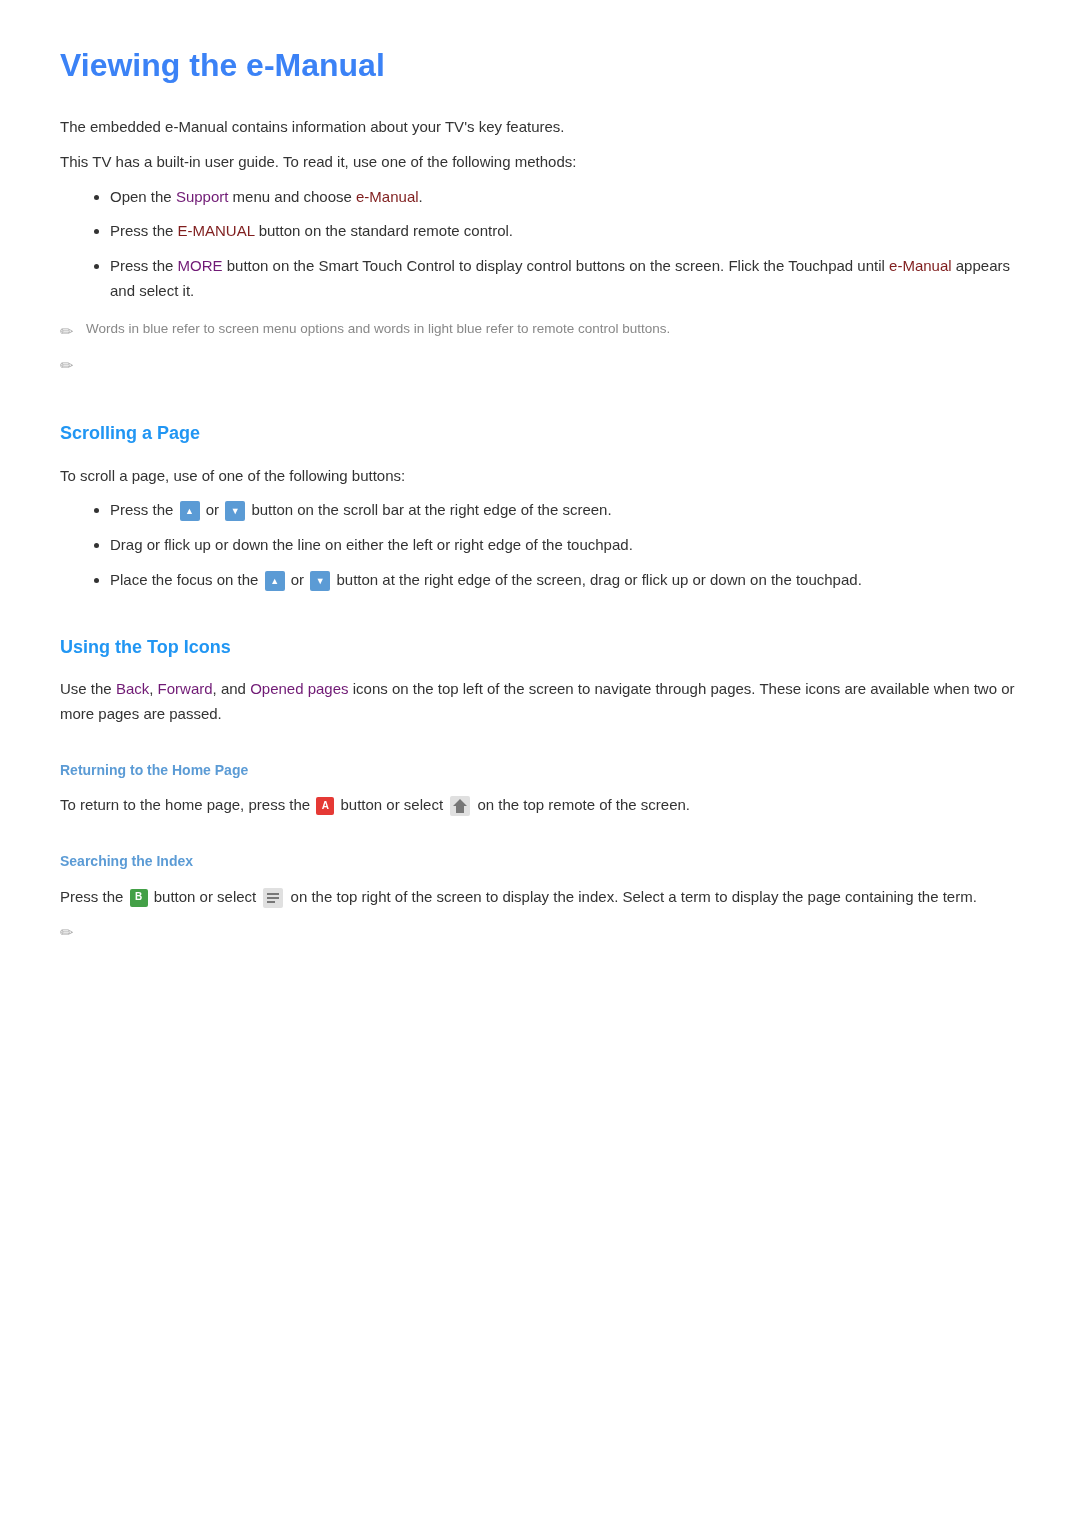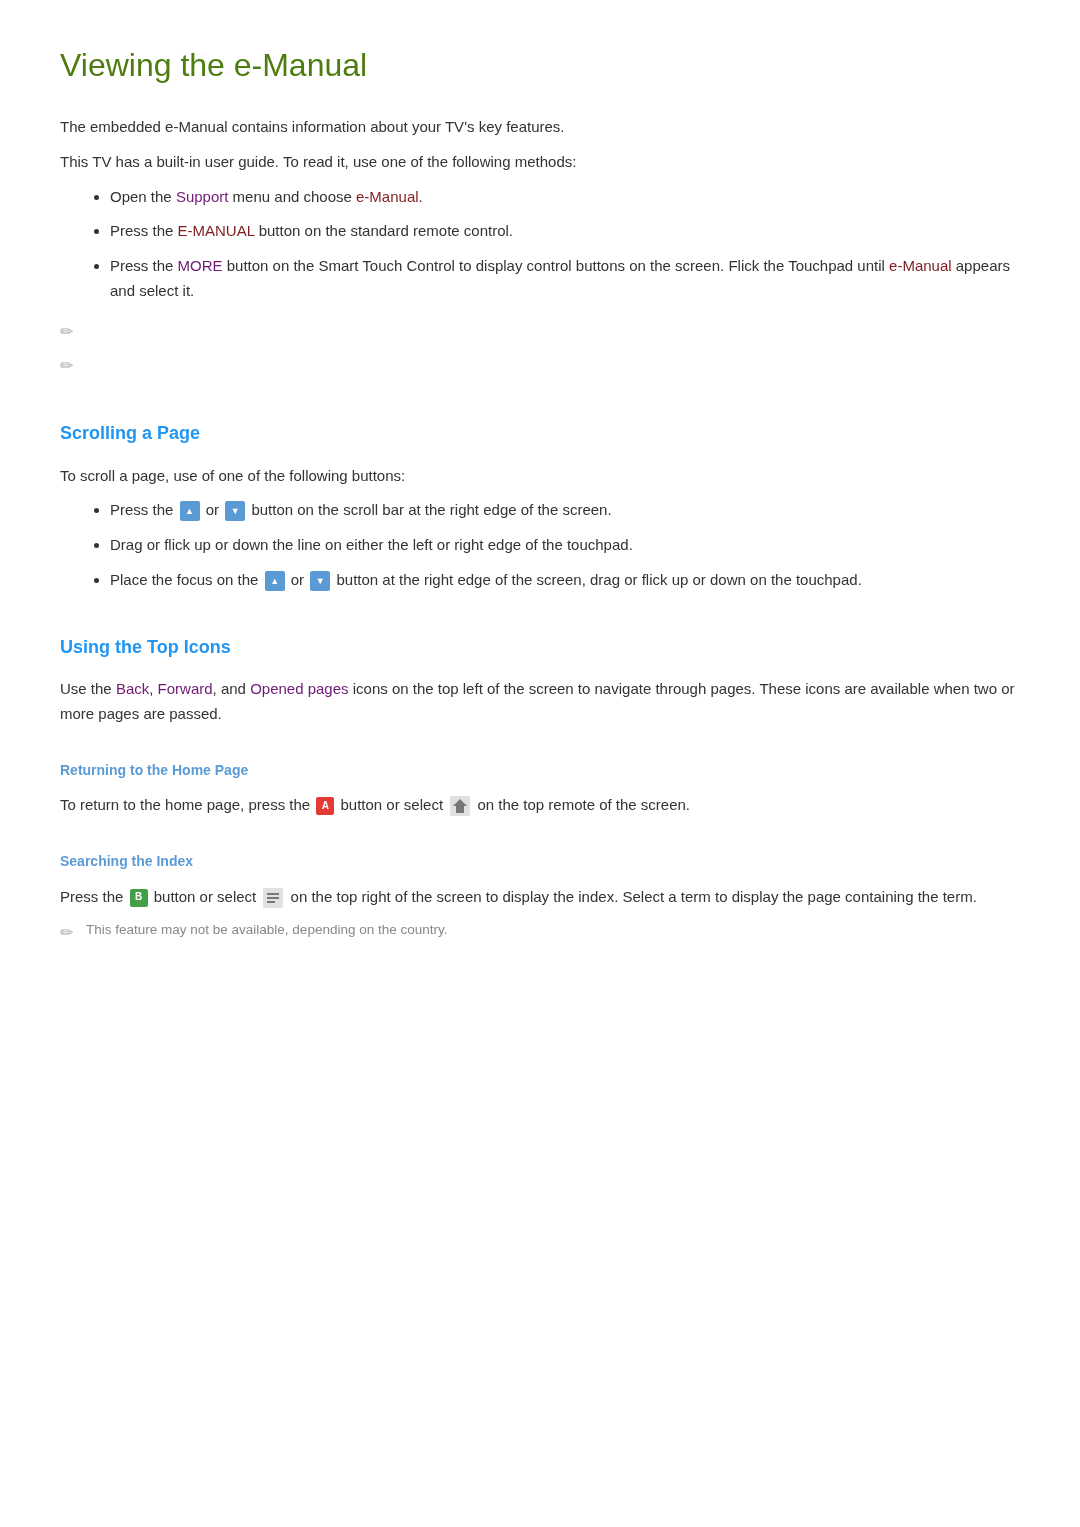--- a/index.html
+++ b/index.html
@@ -13,22 +13,22 @@
       font-size: 15px;
       color: #333;
       background: #fff;
       padding: 40px 60px;
       line-height: 1.6;
       max-width: 1080px;
     }
 
     h1 {
       font-size: 32px;
-      font-weight: normal;
-      color: #4d7c0f;
+      font-weight: bold;
+      color: #3b82f6;
       margin-bottom: 24px;
     }
 
     h2 {
       font-size: 18px;
       font-weight: bold;
       color: #2196F3;
       margin-bottom: 16px;
       margin-top: 40px;
     }
@@ -160,20 +160,21 @@
   <li>
     <span>Press the </span><span class="light-blue-link">E-MANUAL</span><span> button on the standard remote control.</span>
   </li>
   <li>
     <span>Press the </span><span class="blue-link">MORE</span><span> button on the Smart Touch Control to display control buttons on the screen. Flick the Touchpad until </span><span class="light-blue-link">e-Manual</span><span> appears and select it.</span>
   </li>
 </ul>
 
 <div class="note">
   <span class="note-icon">✏</span>
+  <span>Words in blue refer to screen menu options and words in light blue refer to remote control buttons.</span>
 </div>
 <div class="note">
   <span class="note-icon">✏</span>
 </div>
 
 <h2>Scrolling a Page</h2>
 
 <p>To scroll a page, use of one of the following buttons:</p>
 
 <ul>
@@ -213,14 +214,13 @@
       <rect x="0" y="0" width="20" height="20" rx="2" fill="#e0e0e0"></rect>
       <rect x="4" y="5" width="12" height="2" fill="#777"></rect>
       <rect x="4" y="9" width="12" height="2" fill="#777"></rect>
       <rect x="4" y="13" width="8" height="2" fill="#777"></rect>
     </svg>
   </span><span> on the top right of the screen to display the index. Select a term to display the page containing the term.</span>
 </p>
 
 <div class="note">
   <span class="note-icon">✏</span>
-  <span>This feature may not be available, depending on the country.</span>
 </div>
 
 </body></html>

